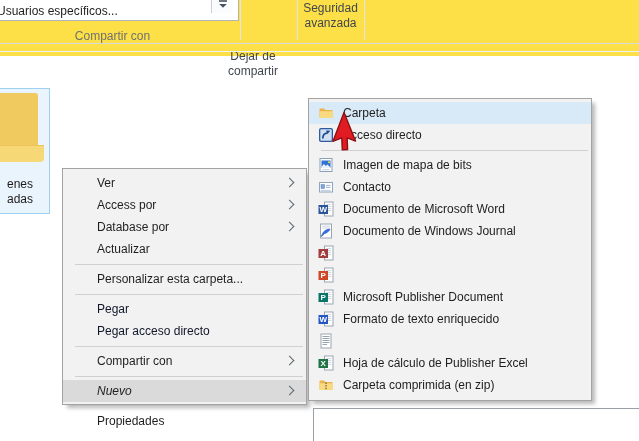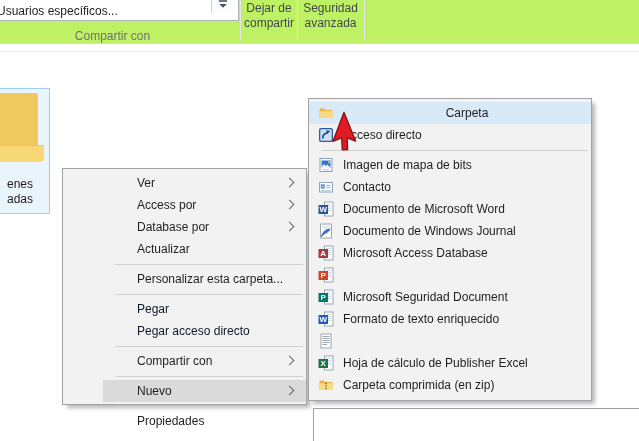--- a/index.html
+++ b/index.html
@@ -2,21 +2,21 @@
 <html><head>
 <meta charset="utf-8">
 <style>
   html,body{margin:0;padding:0;}
   body{
     position:relative;width:639px;height:441px;overflow:hidden;background:#fff;
     font-family:"Liberation Sans","DejaVu Sans",sans-serif;
     -webkit-font-smoothing:antialiased;
   }
   
-  .ribbon{position:absolute;left:0;top:0;width:639px;height:44px;background:#bef264;}
+  .ribbon{position:absolute;left:0;top:0;width:639px;height:56px;background:#fde047;}
   .ribbon-bottom{position:absolute;left:0;top:43px;width:639px;height:1px;background:#d9dadb;}
   .content-topline{position:absolute;left:0;top:51px;width:639px;height:1px;background:#eef0f2;}
   .gallery-box{position:absolute;left:-6px;top:-6px;width:243px;height:25px;
     border:1px solid #b0b4b9;background:#fff;}
   .gallery-text{position:absolute;left:2px;top:9px;font-size:12px;color:#1e1e1e;white-space:nowrap;}
   .gallery-more{position:absolute;left:216px;top:0;width:21px;height:18px;
     border-left:1px solid #ccd0d4;background:#fbfcfd;display:flex;align-items:center;justify-content:center;}
   .rb-sep{position:absolute;top:0;width:1px;height:40px;background:#e3e4e6;}
   .rb-btn{position:absolute;top:1px;font-size:12px;line-height:15px;color:#41474e;
     text-align:center;white-space:pre-line;}
@@ -27,27 +27,27 @@
     background:#eaf4fd;border:1px solid #9ed0f2;}
   .big-folder-back{position:absolute;left:-14px;top:93px;width:52px;height:54px;
     background:#f0c95f;border-radius:0 3px 0 0;}
   .big-folder-front{position:absolute;left:-14px;top:145px;width:58px;height:17px;
     background:#f7d877;border-radius:0 0 4px 0;box-shadow:inset 0 1px 0 #eec45a;}
   .folder-label{position:absolute;left:-24px;width:88px;text-align:center;
     font-size:12px;line-height:15px;color:#1b1b1b;}
   
   .menu{position:absolute;background:#f2f2f2;border:1px solid #a3a3a3;
     box-shadow:4px 4px 4px -1px rgba(0,0,0,.28);padding:3px 0;box-sizing:border-box;z-index:10;}
-  .menu.ctx{left:62px;top:168px;width:245px;height:237px;padding-left:40px;}
+  .menu.ctx{left:62px;top:168px;width:245px;height:237px;}
   .menu.sub{left:308px;top:98px;width:284px;height:303px;z-index:11;}
   .row{position:relative;height:22px;line-height:22px;font-size:12px;color:#1e1e1e;
     padding-left:34px;white-space:nowrap;cursor:default;}
   .row.disabled{color:#0f172a;}
-  .row.hl-gray{background:#dadada;}
-  .row.hl-blue{background:#d8e9f8;text-align:center;}
+  .row.hl-gray{background:#dadada;font-style:italic;}
+  .row.hl-blue{background:#d8e9f8;}
   .sep{height:1px;background:#d0d0d0;margin:3.5px 3px 3.5px 12px;}
   .chev{position:absolute;right:13px;top:50%;width:6px;height:6px;margin-top:-4px;
     border-top:1.5px solid #5c666e;border-right:1.5px solid #5c666e;transform:rotate(45deg);}
   .mi{position:absolute;left:9px;top:3px;width:16px;height:16px;}
   .mi svg{display:block;}
   
   .bg-box{position:absolute;left:313px;top:408px;width:330px;height:40px;
     background:#fff;border:1px solid #9aa0a6;z-index:5;}
   .cursor-svg{position:absolute;left:0;top:0;width:639px;height:441px;z-index:50;pointer-events:none;}
 </style>
@@ -58,21 +58,21 @@
   <div class="gallery-box">
     <div class="gallery-text">Usuarios específicos...</div>
     <div class="gallery-more">
       <svg width="10" height="10" viewBox="0 0 10 10">
         <rect x="1" y="1.2" width="8" height="1.6" fill="#4a5560"></rect>
         <path d="M1.2 5l3.8 3.8L8.8 5z" fill="#4a5560"></path>
       </svg>
     </div>
   </div>
   <div class="rb-sep" style="left:240px"></div>
-  <div class="rb-btn" style="left:241px;width:56px;">Dejar de
+  <div class="rb-btn" style="left:225px;width:56px;margin-top:48px;">Dejar de
 compartir</div>
   <div class="rb-sep" style="left:297px"></div>
   <div class="rb-btn" style="left:298px;width:65px;">Seguridad
 avanzada</div>
   <div class="rb-sep" style="left:364px"></div>
   <div class="rb-group-label">Compartir con</div>
 </div>
 <div class="ribbon-bottom"></div>
 <div class="content-topline"></div>
 
@@ -153,37 +153,37 @@
           <path d="M3 13.4l2.6-2.1" stroke="#2d5bb0" stroke-width="1.2"></path>
         </svg>
       </span><span>Documento de Windows Journal</span></div>
     <div class="row"><span class="mi">
         <svg width="16" height="16" viewBox="0 0 16 16">
           <rect x="6.5" y="1" width="8.5" height="14" fill="#fff" stroke="#9aa5b1"></rect>
           <path d="M8.2 3.5h5M8.2 5.5h5M8.2 7.5h5M8.2 9.5h5" stroke="#c3cdd8" stroke-width="0.8"></path>
           <rect x="0.5" y="4" width="9.5" height="9" fill="#a33c3c"></rect>
           <text x="5.2" y="11" font-size="8" font-weight="bold" fill="#fff" text-anchor="middle" font-family="Liberation Sans,sans-serif">A</text>
         </svg>
-      </span><span>Microsoft Access Database</span></div>
+      </span></div>
     <div class="row"><span class="mi">
         <svg width="16" height="16" viewBox="0 0 16 16">
           <rect x="6.5" y="1" width="8.5" height="14" fill="#fff" stroke="#9aa5b1"></rect>
           <path d="M8.2 3.5h5M8.2 5.5h5M8.2 7.5h5M8.2 9.5h5" stroke="#c3cdd8" stroke-width="0.8"></path>
           <rect x="0.5" y="4" width="9.5" height="9" fill="#d04727"></rect>
           <text x="5.2" y="11" font-size="8" font-weight="bold" fill="#fff" text-anchor="middle" font-family="Liberation Sans,sans-serif">P</text>
         </svg>
       </span></div>
     <div class="row"><span class="mi">
         <svg width="16" height="16" viewBox="0 0 16 16">
           <rect x="6.5" y="1" width="8.5" height="14" fill="#fff" stroke="#9aa5b1"></rect>
           <path d="M8.2 3.5h5M8.2 5.5h5M8.2 7.5h5M8.2 9.5h5" stroke="#c3cdd8" stroke-width="0.8"></path>
           <rect x="0.5" y="4" width="9.5" height="9" fill="#077568"></rect>
           <text x="5.2" y="11" font-size="8" font-weight="bold" fill="#fff" text-anchor="middle" font-family="Liberation Sans,sans-serif">P</text>
         </svg>
-      </span><span>Microsoft Seguridad Document</span></div>
+      </span><span>Microsoft Publisher Document</span></div>
     <div class="row"><span class="mi">
         <svg width="16" height="16" viewBox="0 0 16 16">
           <rect x="6.5" y="1" width="8.5" height="14" fill="#fff" stroke="#9aa5b1"></rect>
           <path d="M8.2 3.5h5M8.2 5.5h5M8.2 7.5h5M8.2 9.5h5" stroke="#c3cdd8" stroke-width="0.8"></path>
           <rect x="0.5" y="4" width="9.5" height="9" fill="#2457c5"></rect>
           <text x="5.2" y="11" font-size="8" font-weight="bold" fill="#fff" text-anchor="middle" font-family="Liberation Sans,sans-serif">W</text>
         </svg>
       </span><span>Formato de texto enriquecido</span></div>
     <div class="row"><span class="mi">
         <svg width="16" height="16" viewBox="0 0 16 16">

